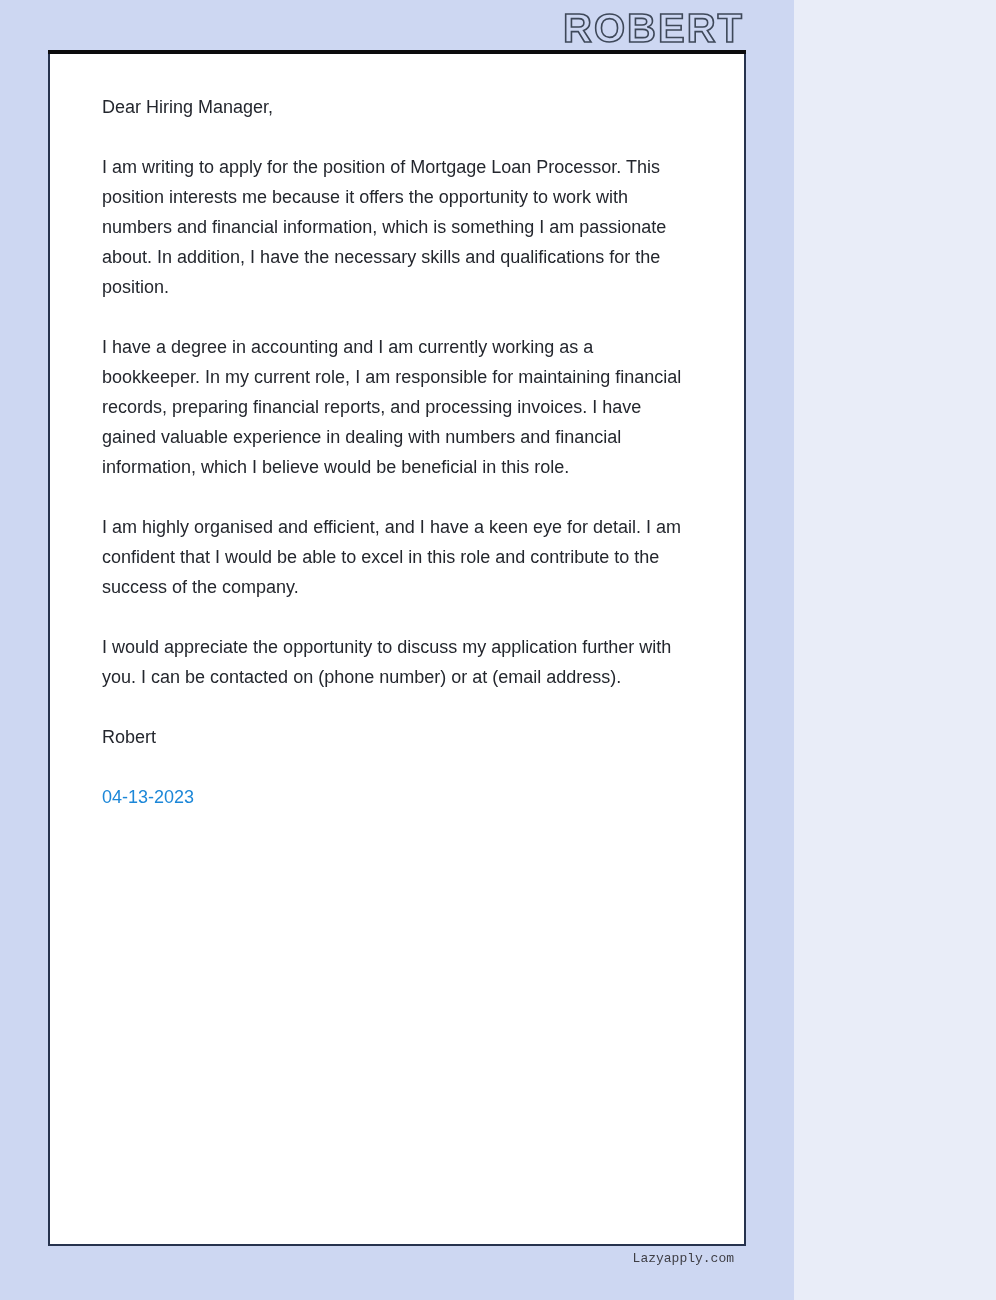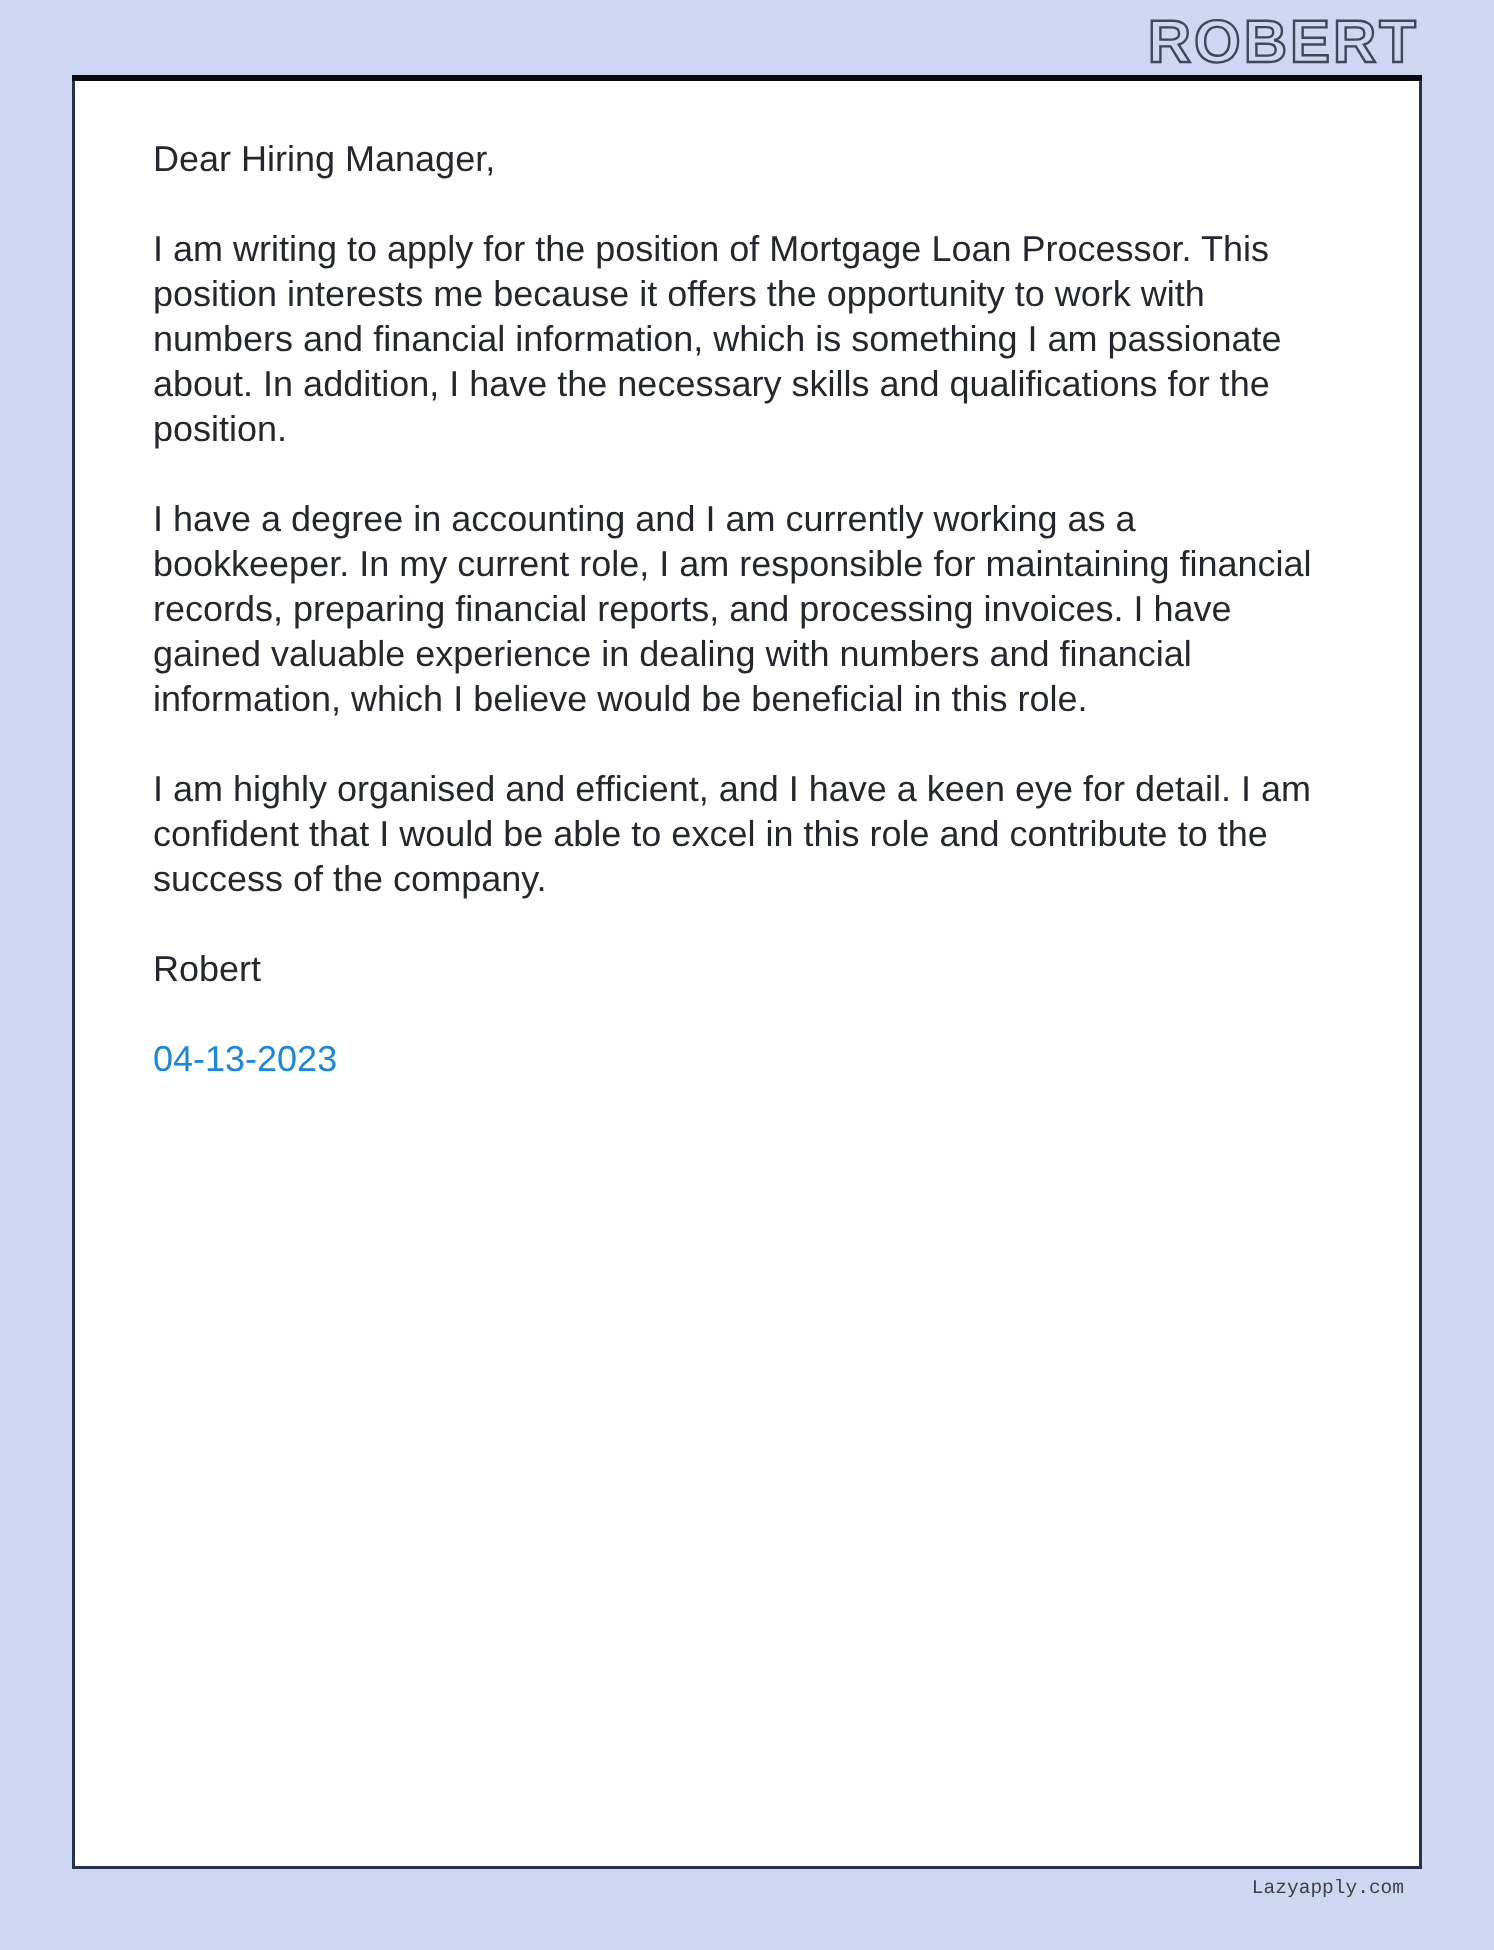--- a/index.html
+++ b/index.html
@@ -2,21 +2,21 @@
 <html><head>
 <meta charset="utf-8">
 <style>
   * { margin: 0; padding: 0; box-sizing: border-box; }
   html, body {
     width: 996px;
     background: #e9edf8;
     font-family: "Liberation Sans", sans-serif;
   }
   .canvas {
-    width: 996px;
+    width: 794px;
     height: 1300px;
     background: #cdd7f2;
     position: relative;
     overflow: hidden;
   }
   .top-header {
     height: 50px;
     display: flex;
     align-items: center;
     justify-content: flex-end;
@@ -37,21 +37,21 @@
     margin: 0 48px;
   }
   .page {
     margin: 0 48px;
     height: 1192px;
     background: #ffffff;
     border: 2px solid #27334e;
     border-top: none;
     padding: 38px 52px 0 52px;
     color: #24272e;
-    font-size: 24px;
+    font-size: 18px;
     line-height: 30px;
   }
   .page p {
     margin-bottom: 30px;
   }
   .date {
     color: #1c87d8;
     margin-top: 22px;
     cursor: pointer;
   }
@@ -77,20 +77,21 @@
 
   <main class="page">
     <p>Dear Hiring Manager,</p>
 
     <p>I am writing to apply for the position of Mortgage Loan Processor. This position interests me because it offers the opportunity to work with numbers and financial information, which is something I am passionate about. In addition, I have the necessary skills and qualifications for the position.</p>
 
     <p>I have a degree in accounting and I am currently working as a bookkeeper. In my current role, I am responsible for maintaining financial records, preparing financial reports, and processing invoices. I have gained valuable experience in dealing with numbers and financial information, which I believe would be beneficial in this role.</p>
 
     <p>I am highly organised and efficient, and I have a keen eye for detail. I am confident that I would be able to excel in this role and contribute to the success of the company.</p>
 
+    <p>I would appreciate the opportunity to discuss my application further with you. I can be contacted on (phone number) or at (email address).</p>
 
 
 
     <p>Robert</p>
 
     <p class="date">04-13-2023</p>
   </main>
 
   <div class="watermark">Lazyapply.com</div>
 

